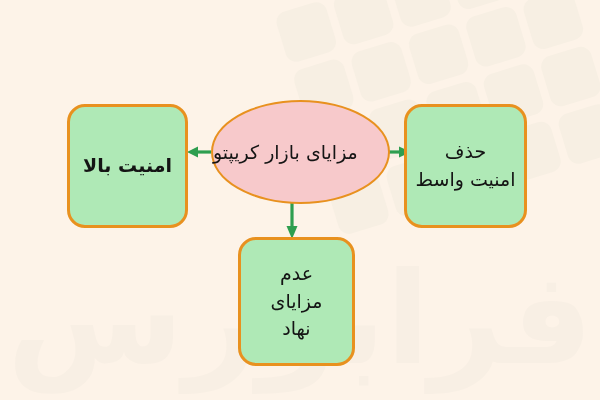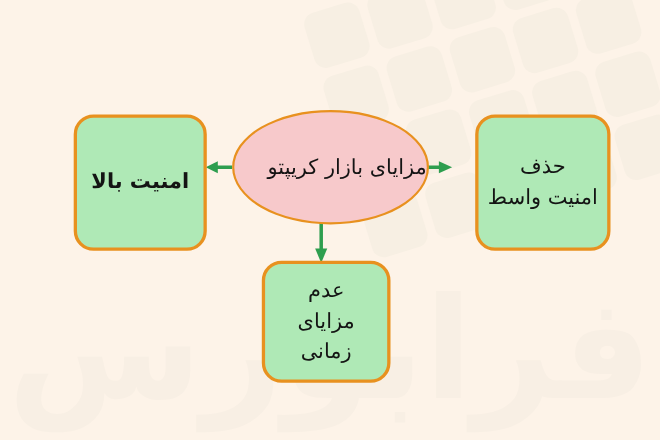--- a/index.html
+++ b/index.html
@@ -77,45 +77,45 @@
   .node span { display: block; }
 
   #node-left {
     left: 67px;
     top: 104px;
     width: 121px;
     height: 124px;
     font-weight: bold;
   }
   #node-right {
-    left: 432px;
+    left: 404px;
     top: 104px;
     width: 123px;
     height: 124px;
   }
   #node-bottom {
     left: 238px;
     top: 237px;
     width: 117px;
-    height: 111px;
+    height: 129px;
   }
 
   #node-center {
     position: absolute;
     box-sizing: border-box;
     left: 211px;
     top: 100px;
     width: 179px;
     height: 104px;
     background: #F7C9CB;
     border: 2.5px solid #E8911F;
     border-radius: 50% / 50%;
     display: flex;
     align-items: center;
-    justify-content: flex-start;
+    justify-content: flex-end;
     text-align: center;
     color: #141414;
     font-size: 19px;
     line-height: 1.5;
     direction: rtl;
     z-index: 3;
   }
 
   
   .arrow {
@@ -166,21 +166,21 @@
     <div>
       <span>حذف</span>
       <span>امنیت واسط</span>
     </div>
   </div>
 
   <div class="node" id="node-bottom">
     <div>
       <span>عدم</span>
       <span>مزایای</span>
-      <span>زمانی</span>
+      <span>نهاد</span>
     </div>
   </div>
 
   <div id="node-center">
     <div>
       <span>مزایای</span>
       <span>بازار کریپتو</span>
     </div>
   </div>
 

